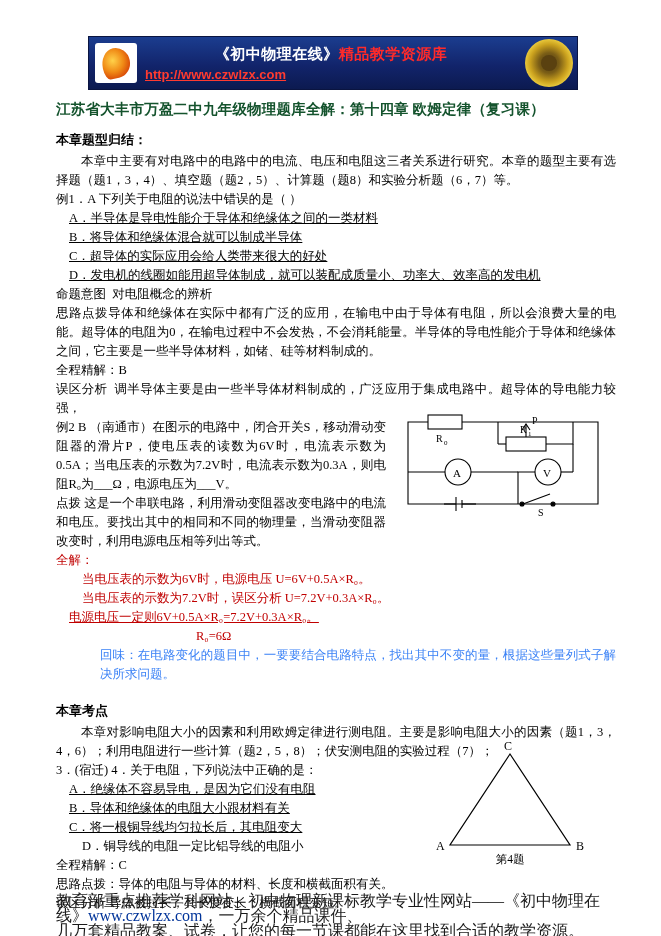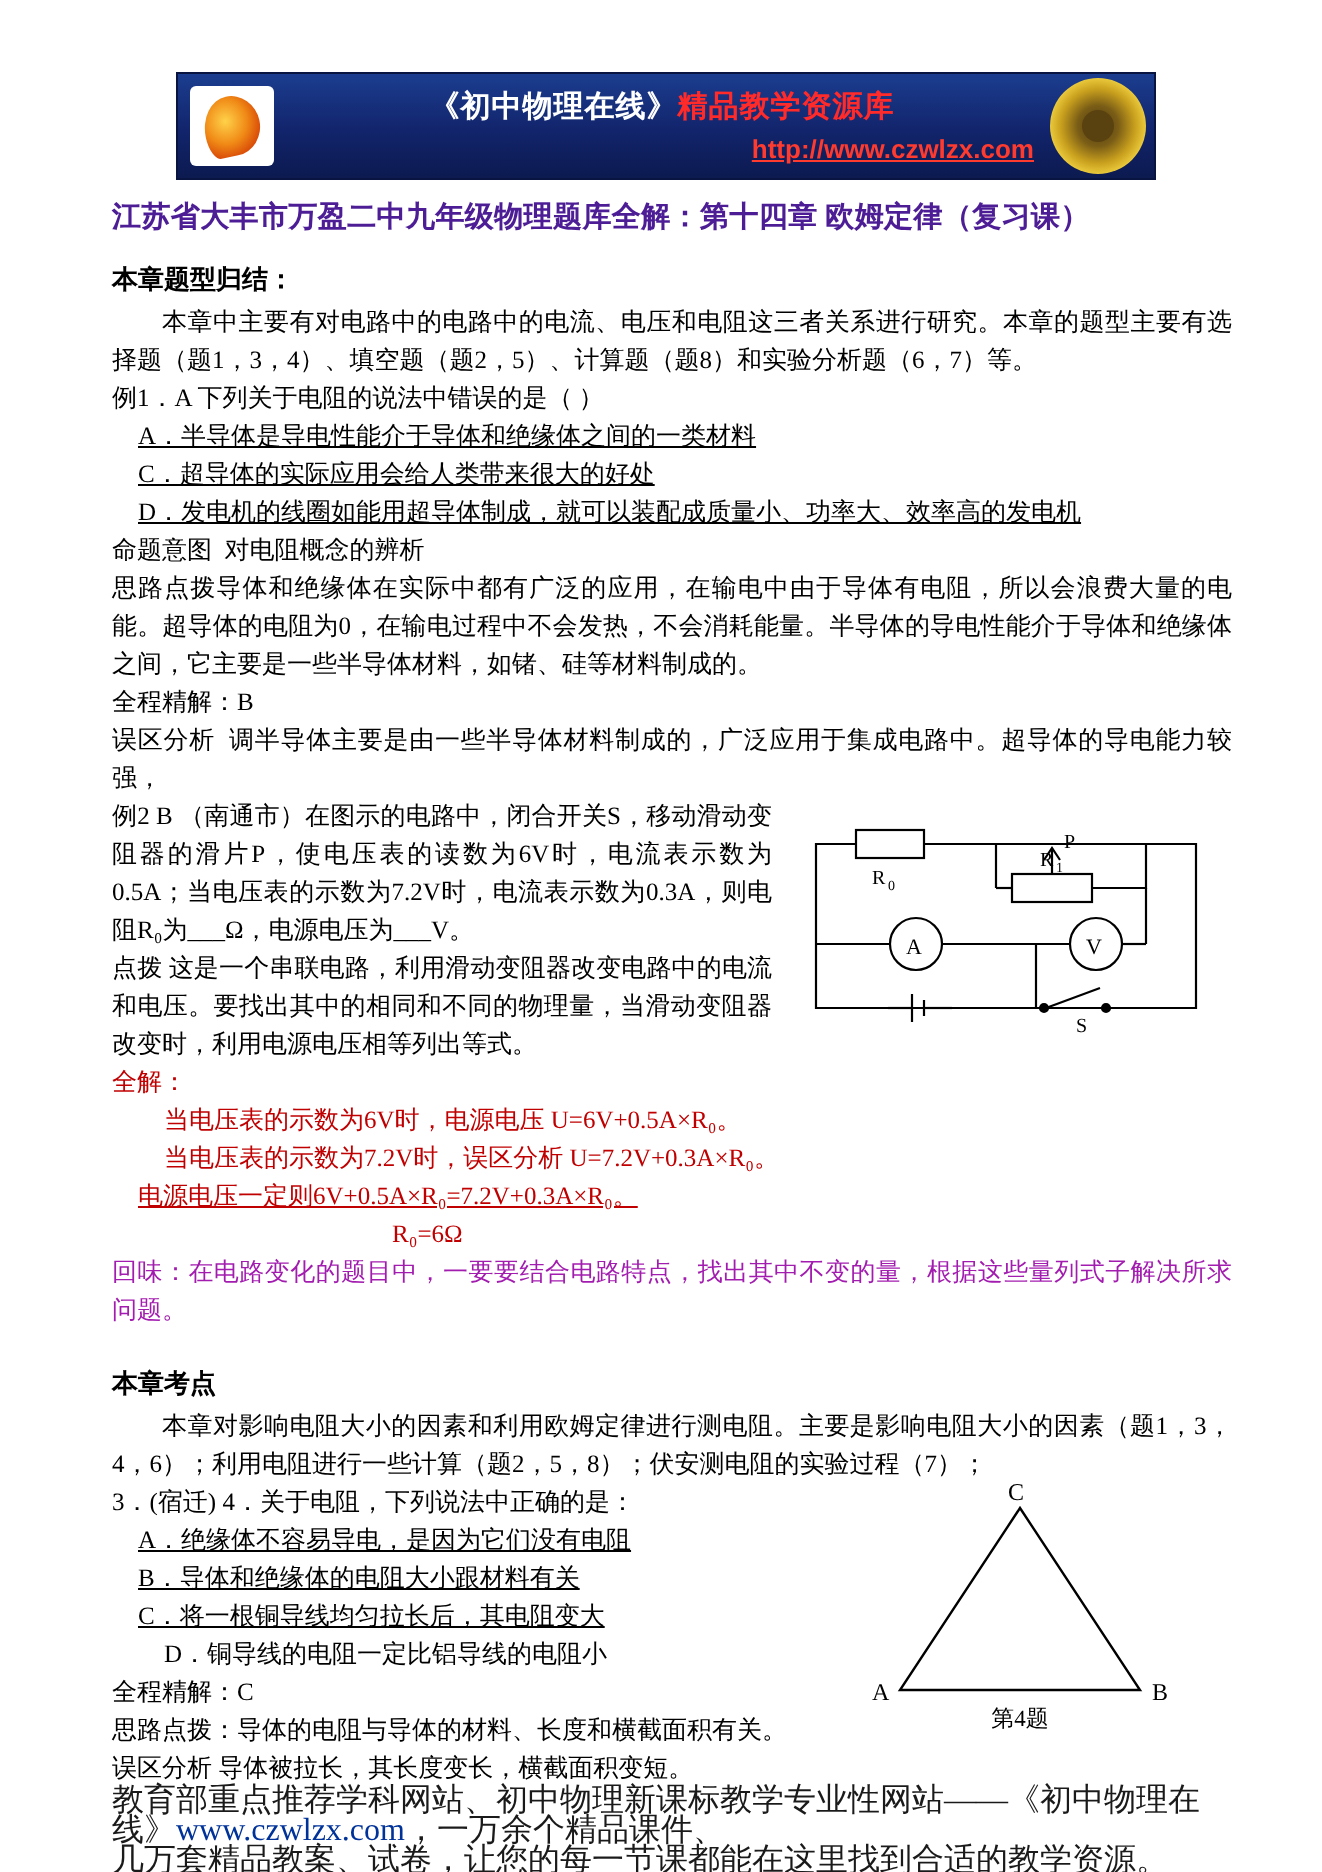--- a/index.html
+++ b/index.html
@@ -44,39 +44,39 @@
     font-family:"Liberation Serif", serif;
     font-weight:bold;
     font-size:15px;
     line-height:22px;
     letter-spacing:0.5px;
     white-space:nowrap;
   }
   .banner .title-line .red{color:#ff2a2a;}
   .banner .url-line{
     position:absolute;left:56px;top:28px;width:372px;height:20px;
-    text-align:right;
+    text-align:left;
     font-family:"Liberation Sans", sans-serif;
     font-weight:bold;font-size:13px;line-height:20px;white-space:nowrap;
   }
   .banner .url-line .u1{color:#ff3b30;text-decoration:underline;}
 
   
   .doc{position:absolute;left:56px;top:98px;width:560px;}
   .h-title{
-    font-size:14.5px;font-weight:bold;color:#4c1d95;line-height:22px;
+    font-size:14.5px;font-weight:bold;color:#14532d;line-height:22px;
     margin:0 0 10px 0;letter-spacing:0.2px;
   }
   .sec-h{font-size:13px;font-weight:bold;line-height:20px;margin:6px 0 2px;}
   p{margin:0;font-size:12.5px;line-height:19px;}
   .ind2{text-indent:25px;}
   .pad1{padding-left:13px;text-decoration:underline;}
   .pad2{padding-left:26px;}
   .red{color:#c00000;}
-  .blue{color:#a21caf;}
+  .blue{color:#3b82f6;margin-left:44px;}
   .spacer{height:11px;}
   .just{text-align:justify;}
 
   
   .fig-circuit{
     position:absolute;left:398px;top:404px;width:210px;height:115px;
   }
   .fig-circuit svg{display:block;}
 
   
@@ -116,20 +116,21 @@
 
   <div class="doc">
 
     <div class="h-title">江苏省大丰市万盈二中九年级物理题库全解：第十四章 欧姆定律（复习课）</div>
 
     <div class="sec-h">本章题型归结：</div>
     <p class="ind2 just">本章中主要有对电路中的电路中的电流、电压和电阻这三者关系进行研究。本章的题型主要有选择题（题1，3，4）、填空题（题2，5）、计算题（题8）和实验分析题（6，7）等。</p>
 
     <p>例1．A  下列关于电阻的说法中错误的是（    ）</p>
     <p class="pad1">A．半导体是导电性能介于导体和绝缘体之间的一类材料</p>
+    <p class="pad1">B．将导体和绝缘体混合就可以制成半导体</p>
     <p class="pad1">C．超导体的实际应用会给人类带来很大的好处</p>
     <p class="pad1">D．发电机的线圈如能用超导体制成，就可以装配成质量小、功率大、效率高的发电机</p>
 
     <p><span>命题意图</span>&nbsp;&nbsp;<span>对电阻概念的辨析</span></p>
 
     <p class="just"><span>思路点拨</span><span>导体和绝缘体在实际中都有广泛的应用，在输电中由于导体有电阻，所以会浪费大量的电能。超导体的电阻为0，在输电过程中不会发热，不会消耗能量。半导体的导电性能介于导体和绝缘体之间，它主要是一些半导体材料，如锗、硅等材料制成的。</span></p>
 
     <p><span>全程精解：</span><span>B</span></p>
 
     <p class="just"><span>误区分析</span>&nbsp;&nbsp;<span>调半导体主要是由一些半导体材料制成的，广泛应用于集成电路中。超导体的导电能力较强，</span></p>

